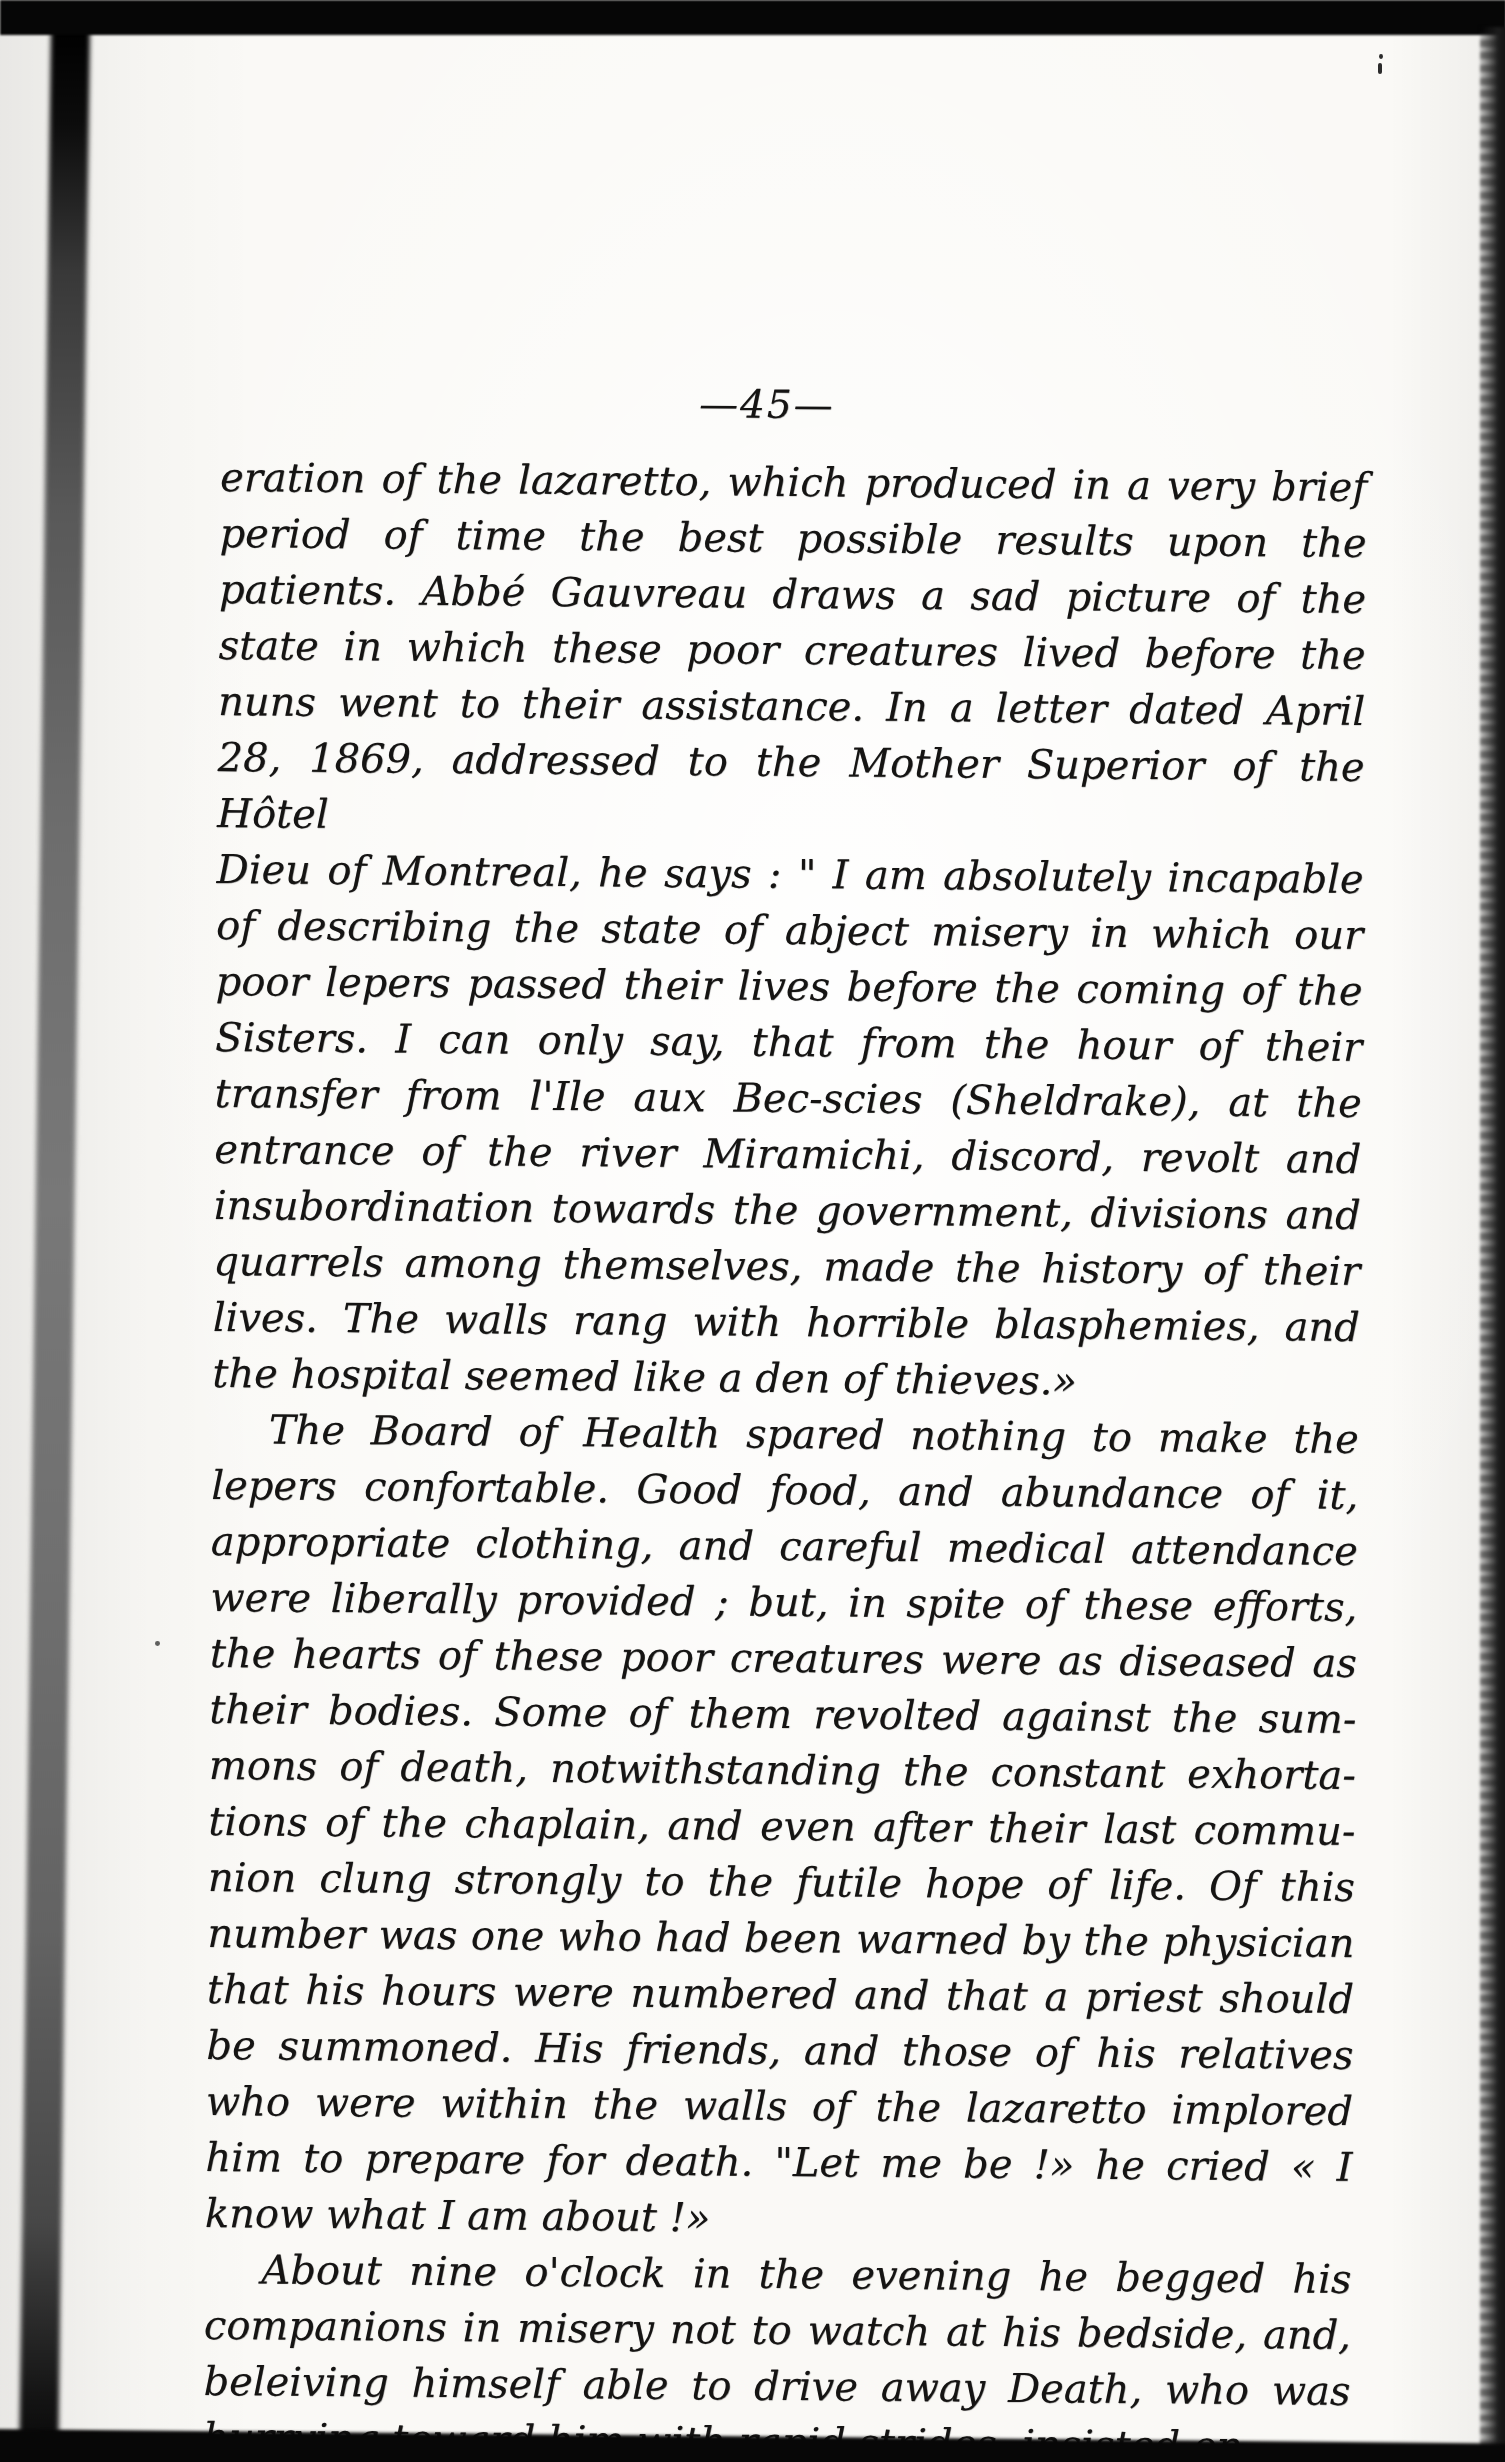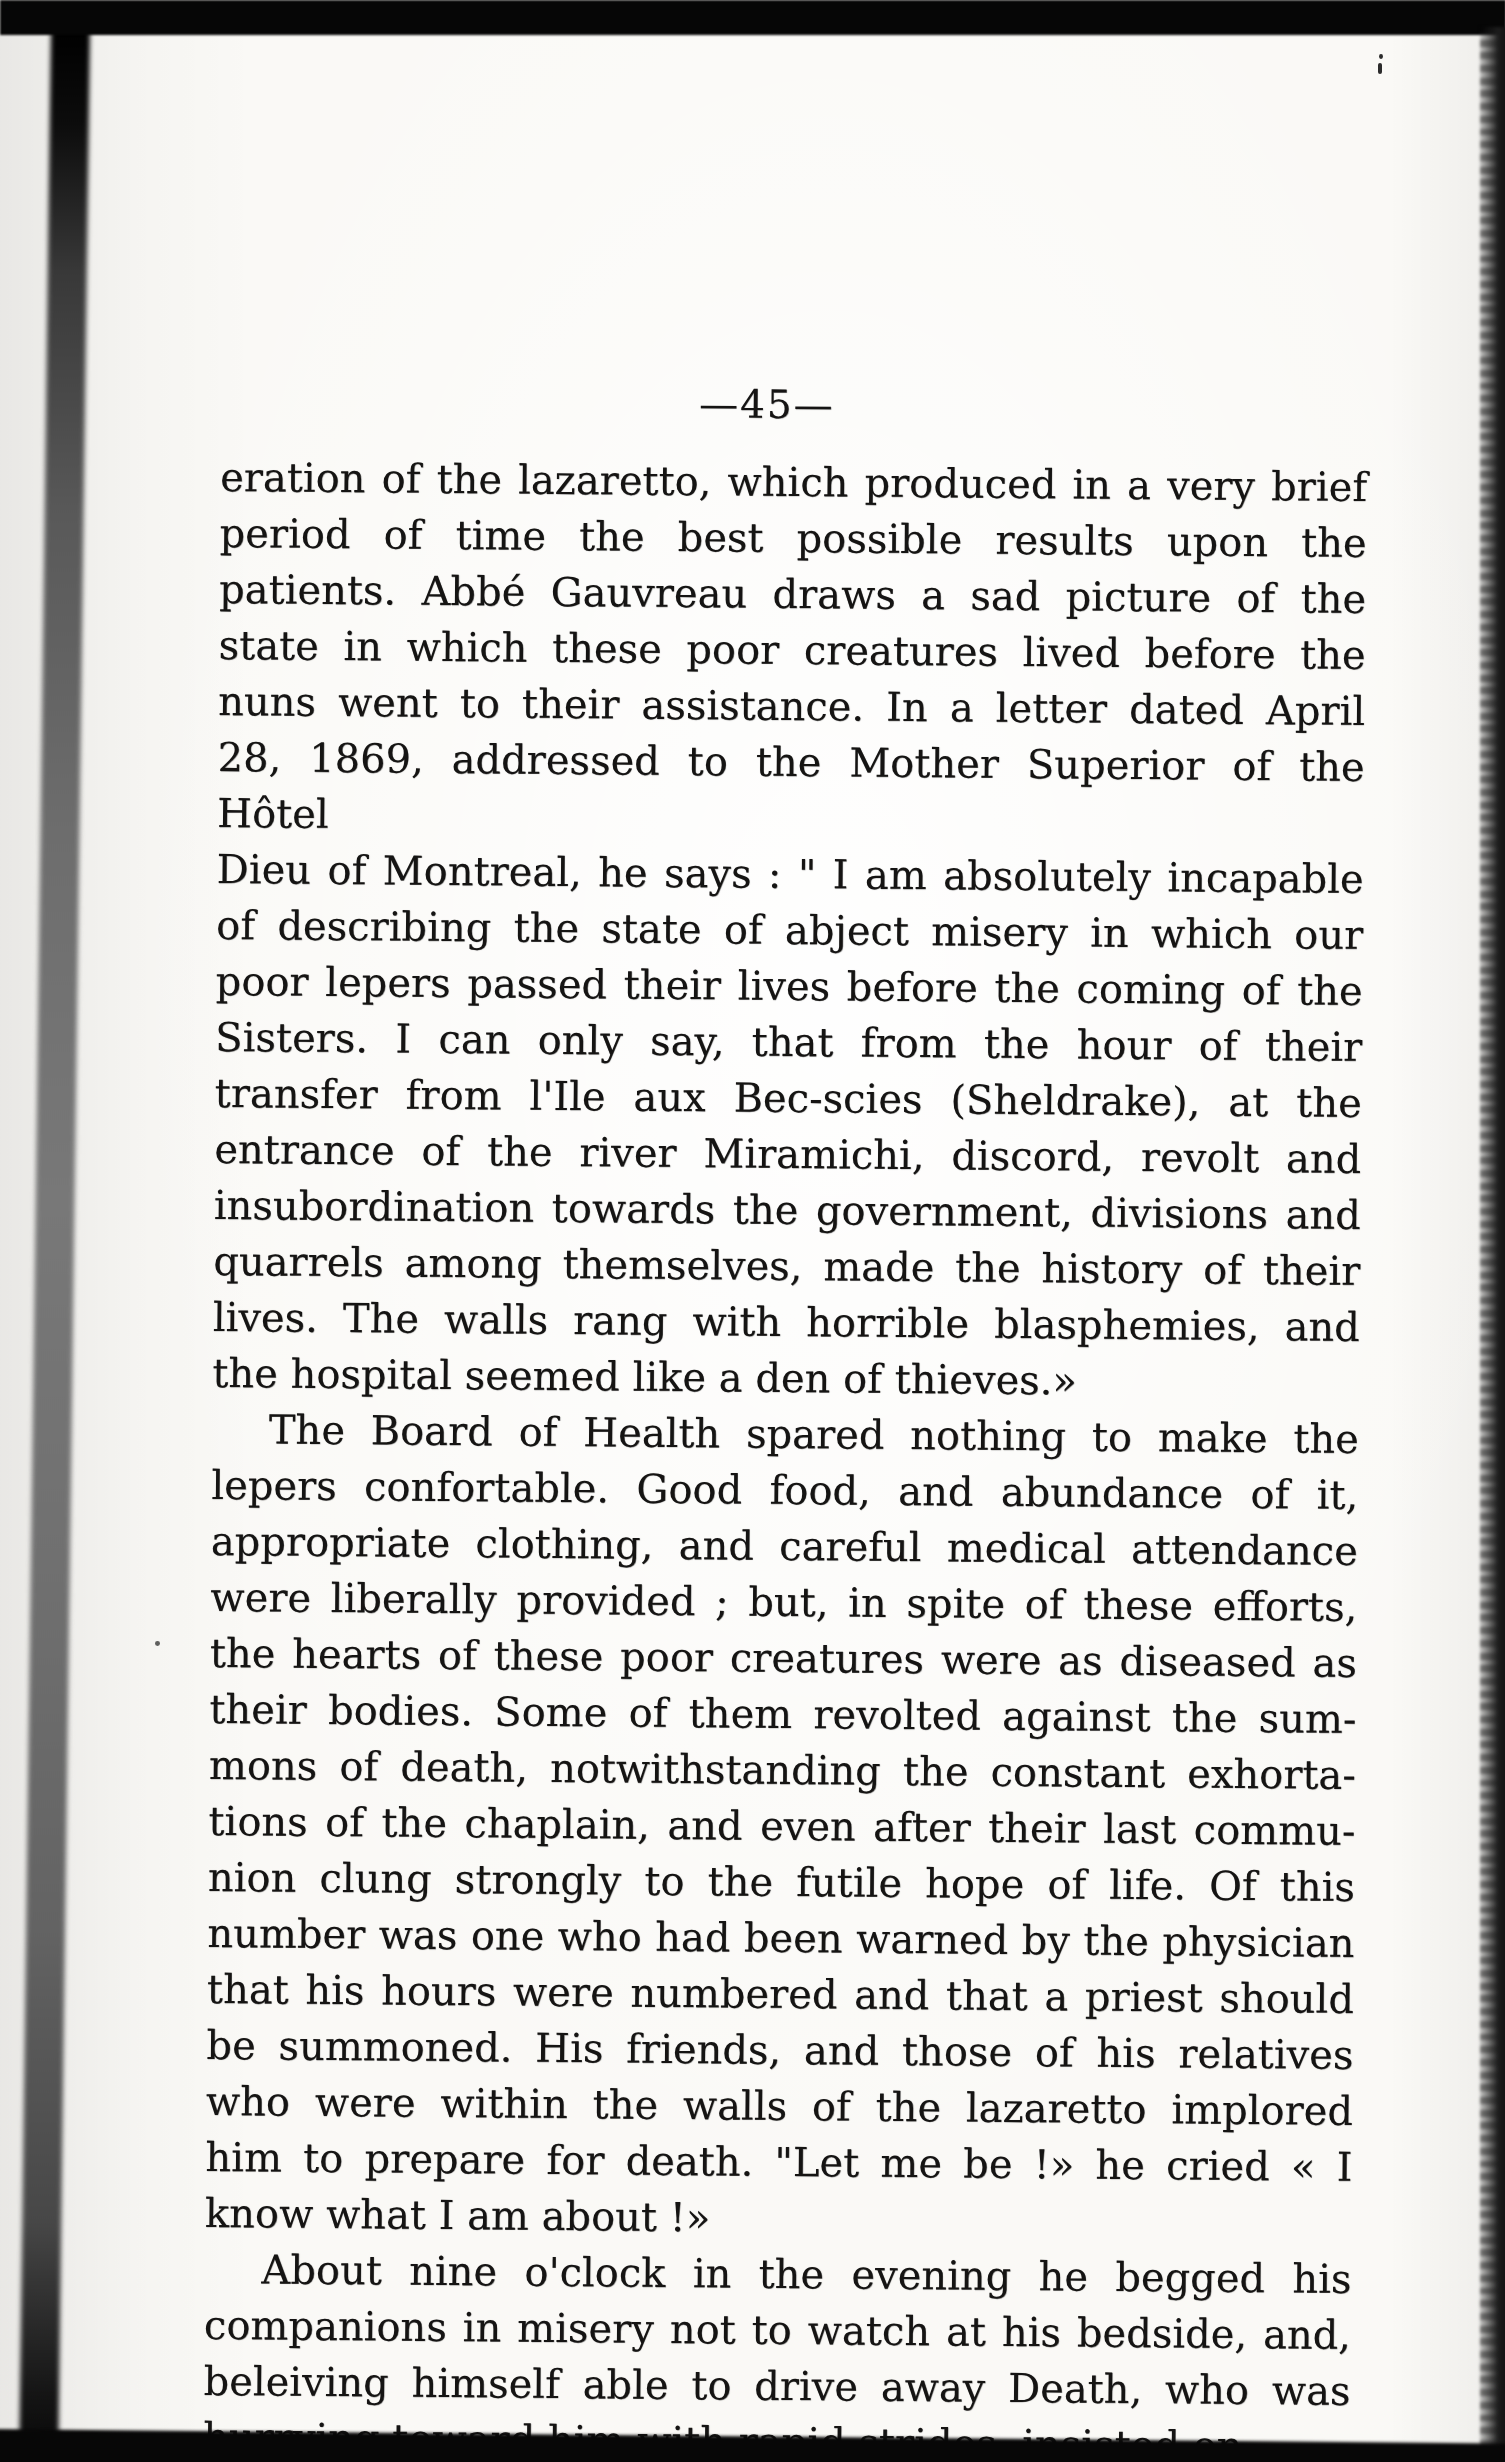--- a/index.html
+++ b/index.html
@@ -10,20 +10,21 @@
     font-family:"DejaVu Serif","Liberation Serif",serif;
   }
   
   .page{
     position:absolute;inset:0;
     background:
       radial-gradient(ellipse at 55% 40%, rgba(255,255,255,0.9) 0%, rgba(255,255,255,0) 60%),
       linear-gradient(90deg, rgba(0,0,0,0.07) 0px, rgba(0,0,0,0.02) 137px, rgba(0,0,0,0) 255px),
       linear-gradient(270deg, rgba(0,0,0,0.05) 0px, rgba(0,0,0,0) 118px),
       #faf9f6;
+    font-style: italic;
   }
   
   .edge-top{
     position:absolute;top:0;left:0;width:1506px;height:35px;
     background:#060606;filter:blur(1.2px);
   }
   .edge-right{
     position:absolute;top:27.4px;right:-4.9px;width:31px;height:2445px;
     background:
       linear-gradient(90deg, rgba(20,20,20,0) 0%, rgba(30,30,30,0.5) 30%, #1d1d1d 58%, #0c0c0c 100%),

